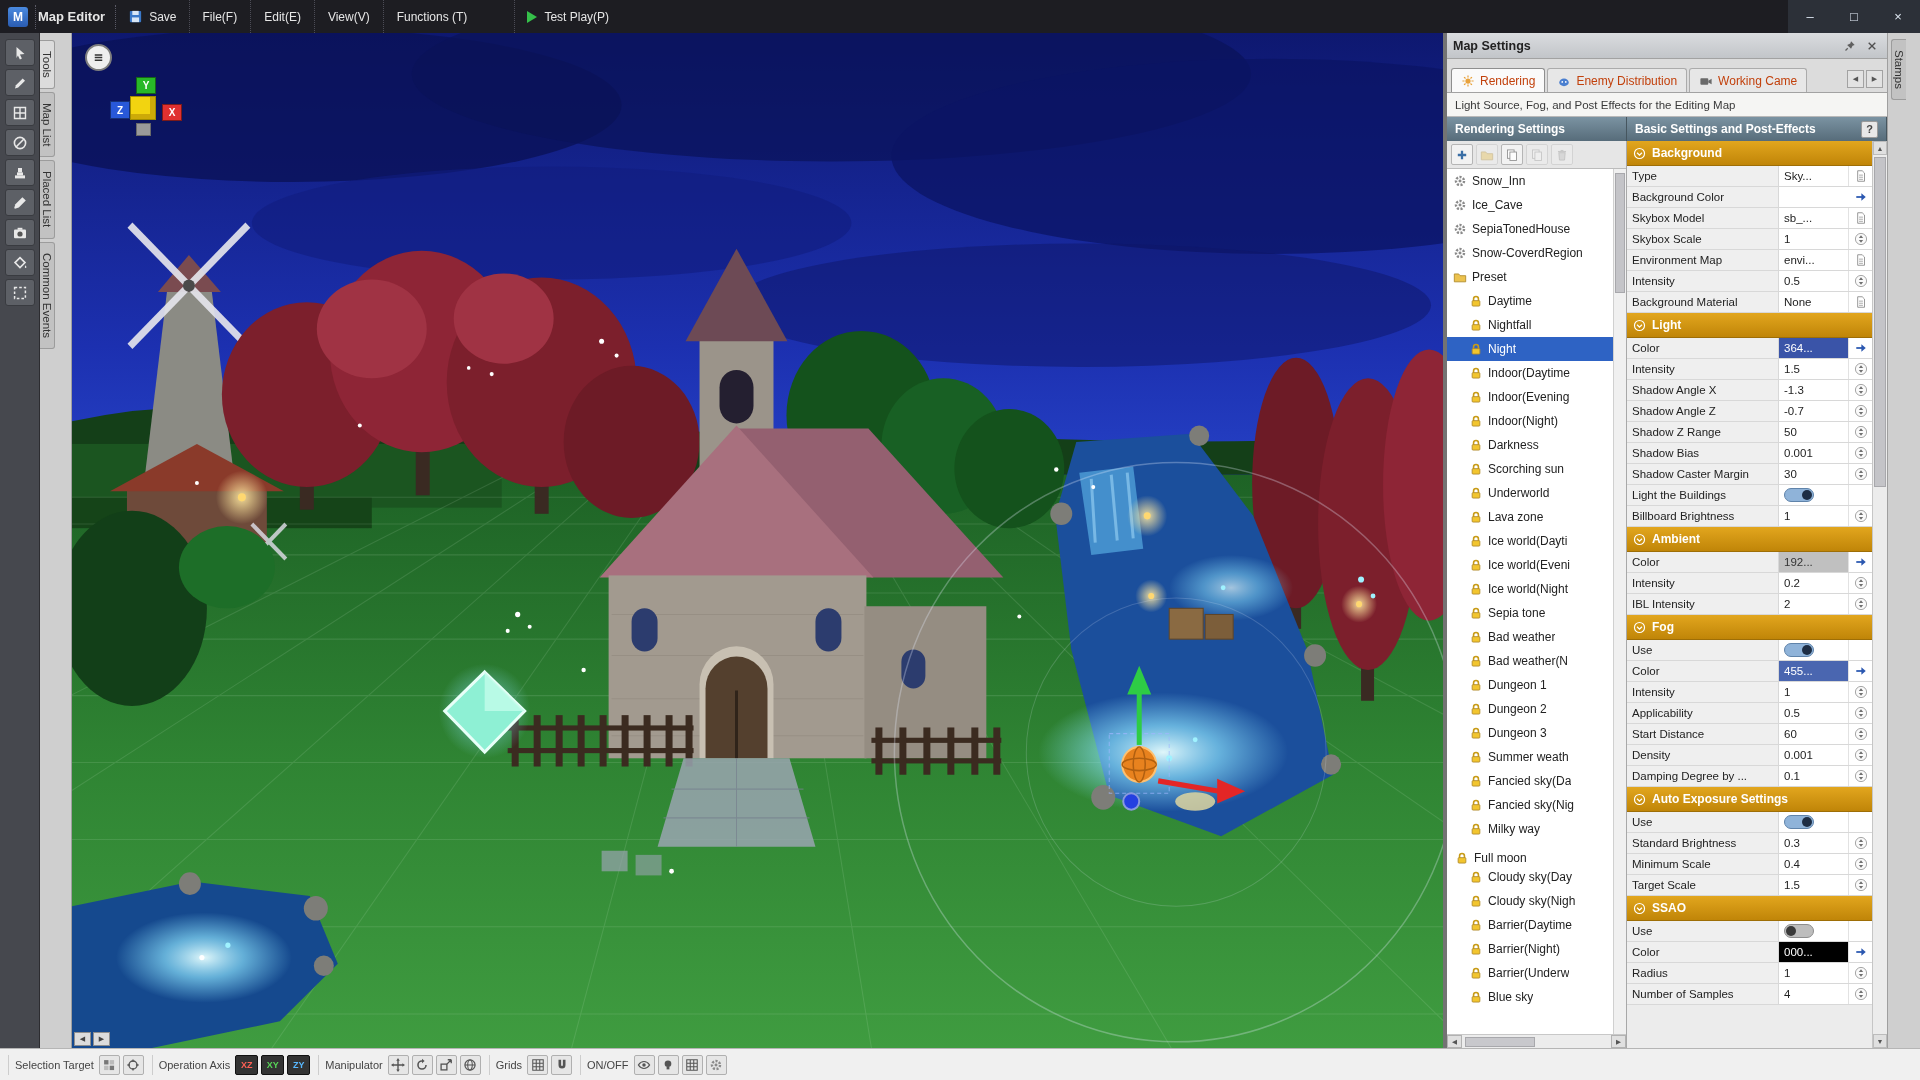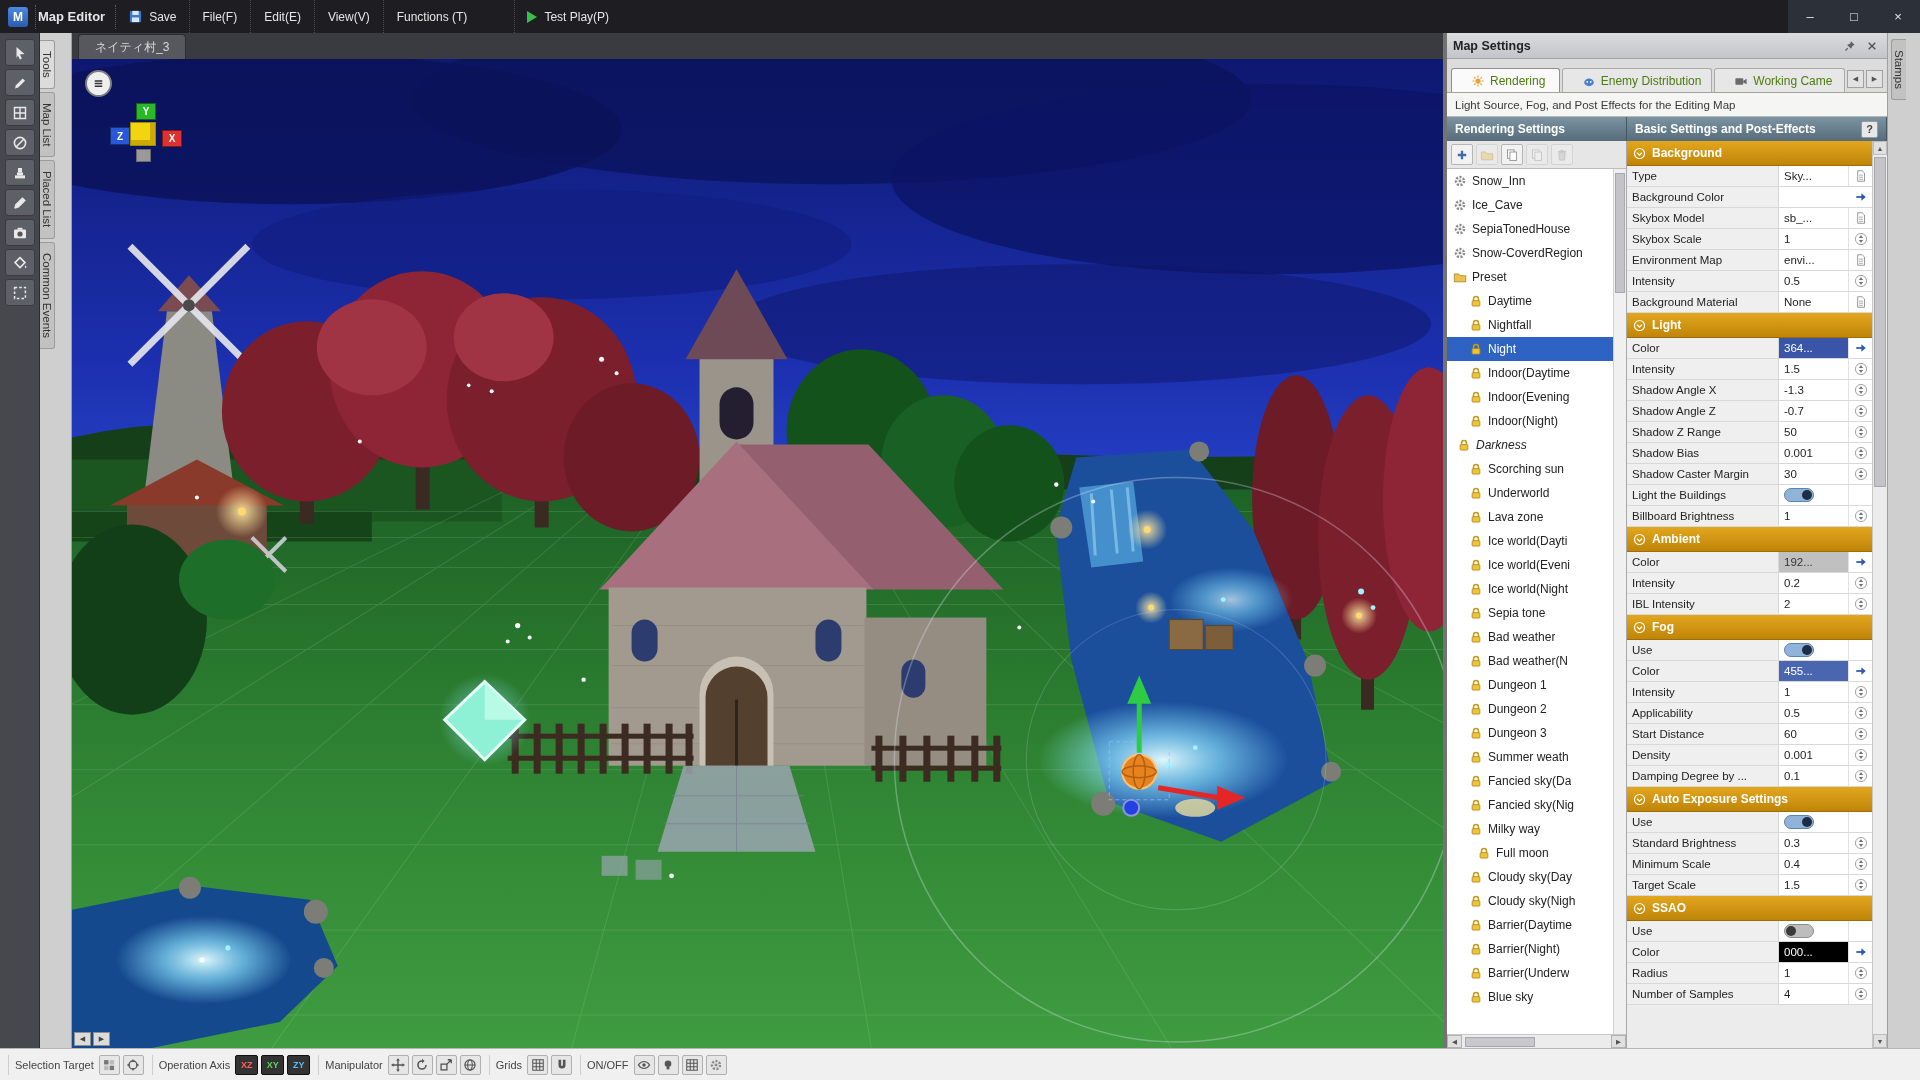--- a/index.html
+++ b/index.html
@@ -55,22 +55,22 @@
 .vp-scroll .sbn{width:17px;height:14px;background:#dcdcdc;border:1px solid #8e8e8e;font-size:7px;color:#444;display:flex;align-items:center;justify-content:center}
 
 
 .map-settings{width:444px;background:#ececec;border-left:4px solid #737373;display:flex;flex-direction:column;flex:0 0 auto;min-height:0}
 .ms-header{height:26px;background:linear-gradient(#dadcdf,#c2c5c9);border-bottom:1px solid #a2a2a2;display:flex;align-items:center;padding:0 6px;flex:0 0 auto}
 .ms-title{font-weight:bold;font-size:12.5px;color:#222}
 .ms-header-btns{margin-left:auto;display:flex;gap:4px}
 .hd-btn{width:18px;height:18px;display:flex;align-items:center;justify-content:center;border:1px solid transparent}
 .hd-btn .ic{width:12px;height:12px}
 .ms-tabs{height:34px;background:#dcdcdc;display:flex;align-items:flex-end;padding:4px 4px 0 4px;gap:2px;border-bottom:1px solid #a2a2a2;flex:0 0 auto}
-.ms-tab{display:flex;align-items:flex-end;gap:5px;padding:5px 19px 4px;background:#e7e7e7;border:1px solid #ababab;border-bottom:none;
-  border-radius:3px 3px 0 0;font-size:12px;color:#4d7c0f;white-space:nowrap;overflow:hidden}
+.ms-tab{display:flex;align-items:flex-end;gap:5px;padding:5px 9px 4px;background:#e7e7e7;border:1px solid #ababab;border-bottom:none;
+  border-radius:3px 3px 0 0;font-size:12px;color:#c2410c;white-space:nowrap;overflow:hidden}
 .ms-tab.active{background:#fafafa;border-color:#8f8f8f}
 .ms-tab .ic{width:14px;height:14px;flex:0 0 auto}
 .tab-scrolls{margin-left:auto;display:flex;gap:2px;padding-bottom:4px}
 .tab-scroll{width:17px;height:18px;background:#e2e2e2;border:1px solid #a2a2a2;font-size:7px;color:#555;display:flex;align-items:center;justify-content:center}
 .ms-desc{height:24px;background:#f5f5f3;border-bottom:1px solid #b8b8b8;display:flex;align-items:center;padding:0 8px;font-size:11.5px;color:#3a3a3a;flex:0 0 auto}
 .col-headers{display:flex;height:24px;flex:0 0 auto}
 .col-head{background:linear-gradient(#7b93a2,#576c7a);color:#fff;font-size:12px;font-weight:bold;display:flex;align-items:center;padding:0 8px;border-right:1px solid #46565f}
 .col-head.left{width:180px;flex:0 0 auto}
 .col-head.right{flex:1}
 .help-btn{margin-left:auto;width:17px;height:17px;background:#e8e8e8;border:1px solid #9a9a9a;color:#444;font-size:11px;font-weight:bold;display:flex;align-items:center;justify-content:center;border-radius:2px}
@@ -217,23 +217,20 @@
       </div>
 
     <div class="side-tabs">
         <span class="side-tab">Tools</span>
         <span class="side-tab">Map List</span>
         <span class="side-tab">Placed List</span>
         <span class="side-tab">Common Events</span>
       </div>
 
     <div class="viewport-col">
-      <div class="map-tabbar">
-        <div class="map-tab">ネイティ村_3</div>
-      </div>
       <div class="viewport">
 
         <svg class="scene" viewBox="0 0 1372 988" preserveAspectRatio="none">
           <defs>
             <linearGradient id="sky" x1="0" x2="0" y1="0" y2="1">
               <stop offset="0" stop-color="#0e1870"></stop>
                 <stop offset="0.65" stop-color="#1c30b0"></stop>
                 <stop offset="1" stop-color="#2846cc"></stop>
             </linearGradient>
             <linearGradient id="gnd" x1="0" x2="0" y1="0" y2="1">
@@ -673,21 +670,21 @@
               </div>
               <div class="rs-item" style="padding-left: 22px;">
                 <span class="rs-ic">
                   <svg class="ic" viewBox="0 0 16 16">
                     <path d="M5.2 8V5.6a2.8 2.8 0 0 1 5.6 0V8" fill="none" stroke="#c89b16" stroke-width="1.8"></path>
                     <rect x="3.6" y="7.6" width="8.8" height="6.2" rx="1" fill="#f2c52e" stroke="#b08a2a"></rect>
                   </svg>
                 </span>
                 <span class="rs-label">Indoor(Night)</span>
               </div>
-              <div class="rs-item" style="padding-left: 10px; font-style: italic;">
+              <div class="rs-item" style="padding-left: 22px;">
                 <span class="rs-ic">
                   <svg class="ic" viewBox="0 0 16 16">
                     <path d="M5.2 8V5.6a2.8 2.8 0 0 1 5.6 0V8" fill="none" stroke="#c89b16" stroke-width="1.8"></path>
                     <rect x="3.6" y="7.6" width="8.8" height="6.2" rx="1" fill="#f2c52e" stroke="#b08a2a"></rect>
                   </svg>
                 </span>
                 <span class="rs-label">Darkness</span>
               </div>
               <div class="rs-item" style="padding-left: 22px;">
                 <span class="rs-ic">
@@ -826,21 +823,21 @@
               </div>
               <div class="rs-item" style="padding-left: 22px;">
                 <span class="rs-ic">
                   <svg class="ic" viewBox="0 0 16 16">
                     <path d="M5.2 8V5.6a2.8 2.8 0 0 1 5.6 0V8" fill="none" stroke="#c89b16" stroke-width="1.8"></path>
                     <rect x="3.6" y="7.6" width="8.8" height="6.2" rx="1" fill="#f2c52e" stroke="#b08a2a"></rect>
                   </svg>
                 </span>
                 <span class="rs-label">Milky way</span>
               </div>
-              <div class="rs-item" style="padding-left: 30px;">
+              <div class="rs-item" style="padding-left: 8px; align-items: flex-end;">
                 <span class="rs-ic">
                   <svg class="ic" viewBox="0 0 16 16">
                     <path d="M5.2 8V5.6a2.8 2.8 0 0 1 5.6 0V8" fill="none" stroke="#c89b16" stroke-width="1.8"></path>
                     <rect x="3.6" y="7.6" width="8.8" height="6.2" rx="1" fill="#f2c52e" stroke="#b08a2a"></rect>
                   </svg>
                 </span>
                 <span class="rs-label">Full moon</span>
               </div>
               <div class="rs-item" style="padding-left: 22px;">
                 <span class="rs-ic">

